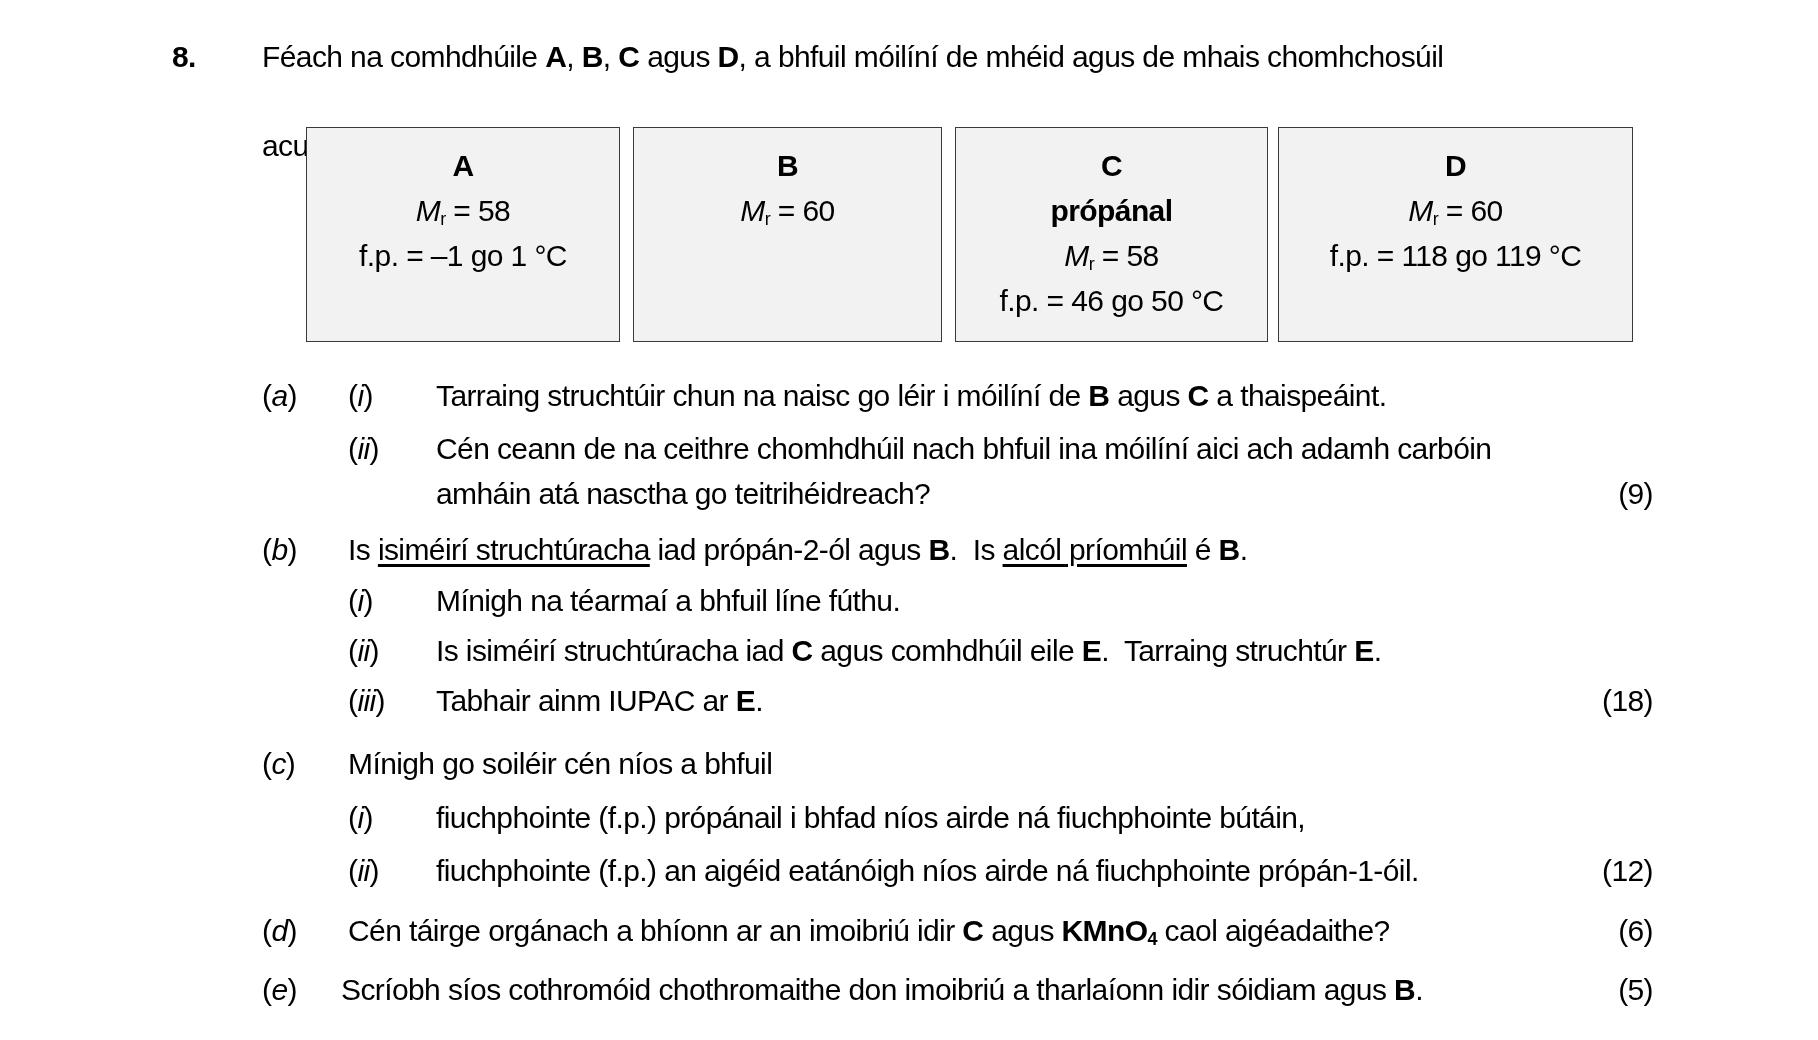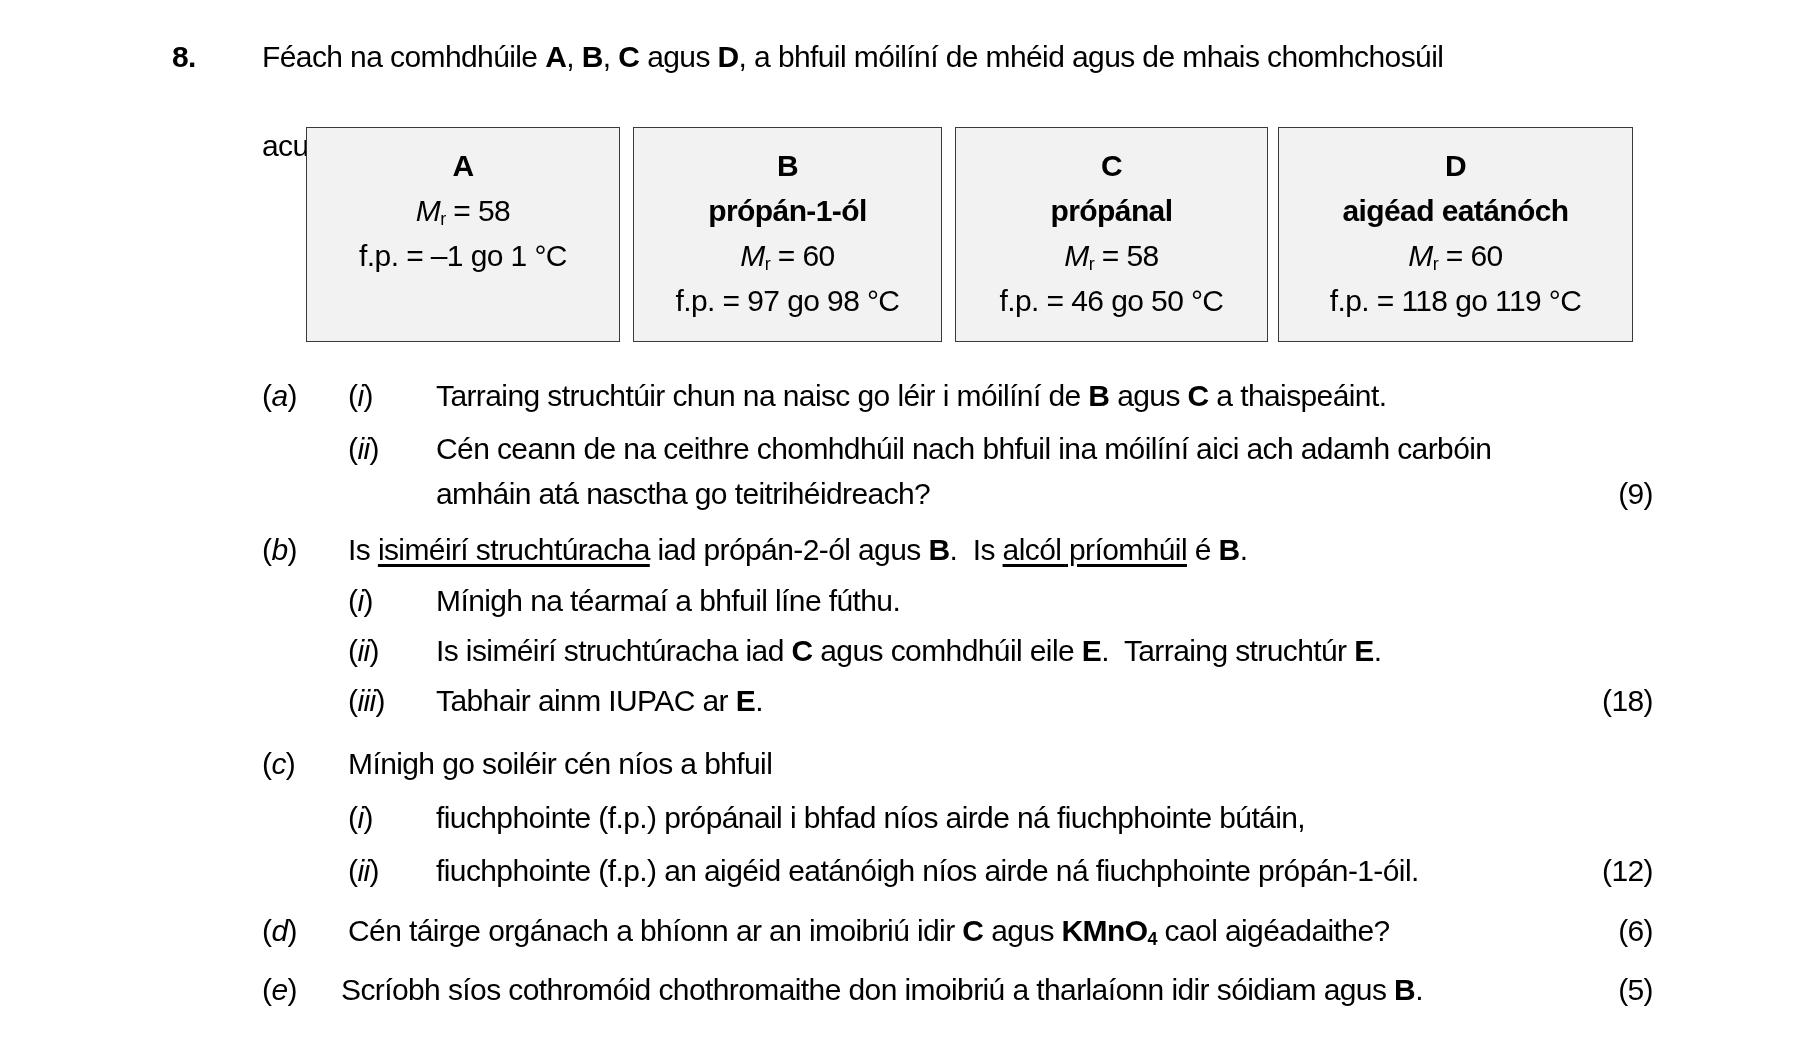--- a/index.html
+++ b/index.html
@@ -28,33 +28,30 @@
 </div>
 <div class="abs t" style="left:262px; top:84px;margin-top:44px;">acu go léir.</div>
 
 <div class="box" style="left:306px; width:314px;">
   <div class="l1"><b>A</b></div>
   <div><i>M</i><span class="sub">r</span><span> = 58</span></div>
   <div>f.p. = –1 go 1 °C</div>
 </div>
 <div class="box" style="left:633px; width:309px;">
   <div class="l1"><b>B</b></div>
-  <div><b>própán-1-ól</b></div>
   <div><i>M</i><span class="sub">r</span><span> = 60</span></div>
-  <div>f.p. = 97 go 98 °C</div>
 </div>
 <div class="box" style="left:955px; width:313px;">
   <div class="l1"><b>C</b></div>
   <div><b>própánal</b></div>
   <div><i>M</i><span class="sub">r</span><span> = 58</span></div>
   <div>f.p. = 46 go 50 °C</div>
 </div>
 <div class="box" style="left:1278px; width:355px;">
   <div class="l1"><b>D</b></div>
-  <div><b>aigéad eatánóch</b></div>
   <div><i>M</i><span class="sub">r</span><span> = 60</span></div>
   <div>f.p. = 118 go 119 °C</div>
 </div>
 
 <div class="abs t" style="left:262px; top:378px;">(<i>a</i>)</div>
 <div class="abs t" style="left:348px; top:378px;">(<i>i</i>)</div>
 <div class="abs t" style="left:436px; top:378px;"><span>Tarraing struchtúir chun na naisc go léir i móilíní de </span><b>B</b><span> agus </span><b>C</b><span> a thaispeáint.</span></div>
 <div class="abs t" style="left:348px; top:431px;">(<i>ii</i>)</div>
 <div class="abs t" style="left:436px; top:431px;">Cén ceann de na ceithre chomhdhúil nach bhfuil ina móilíní aici ach adamh carbóin</div>
 <div class="abs t" style="left:436px; top:476px;">amháin atá nasctha go teitrihéidreach?</div>

